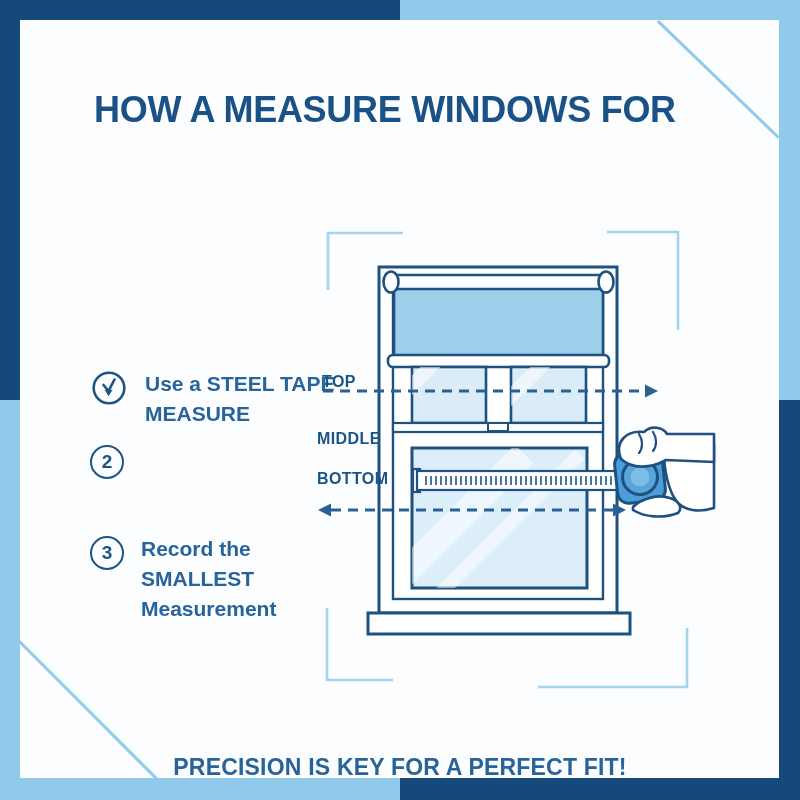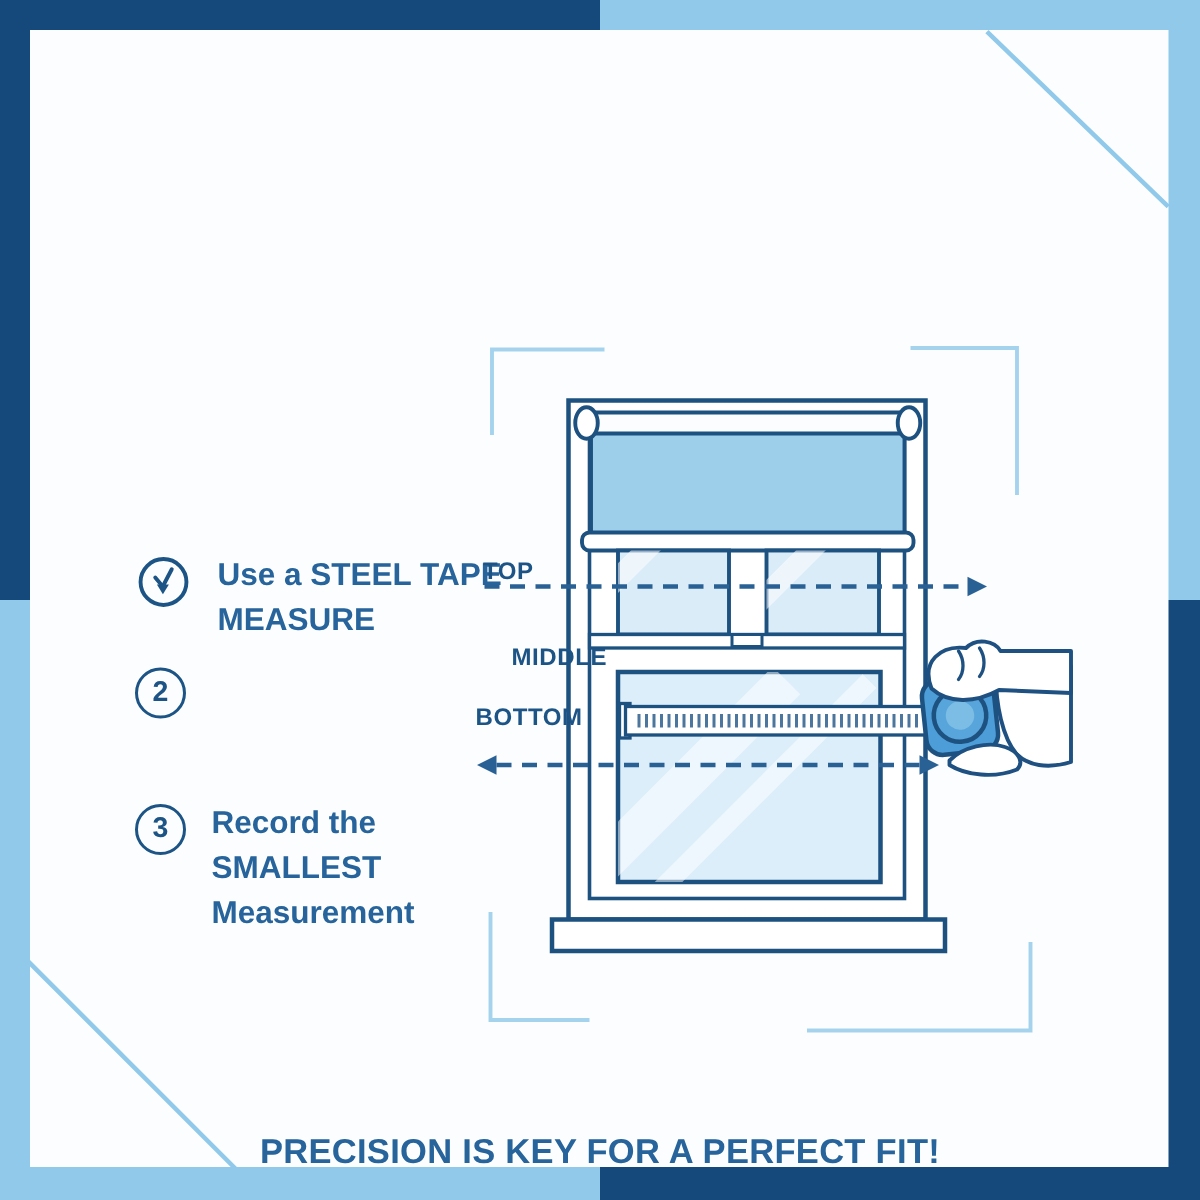--- a/index.html
+++ b/index.html
@@ -39,21 +39,21 @@
   }
   .step-badge-svg{flex:0 0 auto;width:38px;height:38px;margin-top:0;}
   .step-text{
     width:218px;color:#27649b;font-weight:600;font-size:21px;line-height:1.42;
   }
   
   .mlabel{
     position:absolute;color:#1c5486;font-weight:700;font-size:16px;letter-spacing:0.4px;
   }
   .mlabel-top{left:322px;top:373px;text-align:center;}
-  .mlabel-middle{left:317px;top:430px;margin-left:24px;}
+  .mlabel-middle{left:317px;top:430px;}
   .mlabel-bottom{left:317px;top:470px;}
   
   .diagram{position:absolute;left:300px;top:210px;width:420px;height:500px;}
   
   .tagline{
     position:absolute;left:0;top:754px;width:800px;text-align:center;
     color:#27649b;font-weight:700;font-size:23px;letter-spacing:0.2px;
   }
 </style>
 </head>
@@ -66,20 +66,21 @@
   <div class="bseg b-left-dark"></div>
   <div class="bseg b-left-light"></div>
   <div class="bseg b-right-light"></div>
   <div class="bseg b-right-dark"></div>
   <div class="bseg b-bottom-light"></div>
   <div class="bseg b-bottom-dark"></div>
   <div class="diag diag-tr"></div>
   <div class="diag diag-bl"></div>
 
   <div class="title">
+    <div>HOW A MEASURE WINDOWS FOR</div>
   </div>
 
   <div class="step step-1">
     <svg class="step-badge-svg" viewBox="0 0 38 38">
       <circle cx="19" cy="19" r="15.3" fill="none" stroke="#1d5486" stroke-width="2.6"></circle>
       <path d="M24.5 10.5 L18.5 22" fill="none" stroke="#1d5486" stroke-width="2.6" stroke-linecap="round"></path>
       <path d="M13.5 16 L18.5 22" fill="none" stroke="#1d5486" stroke-width="2.6" stroke-linecap="round"></path>
       <polygon points="14.6,20.7 18.6,27.2 22.6,20.7" fill="#1d5486"></polygon>
     </svg>
     <div class="step-text">Use a STEEL TAPE MEASURE</div>

